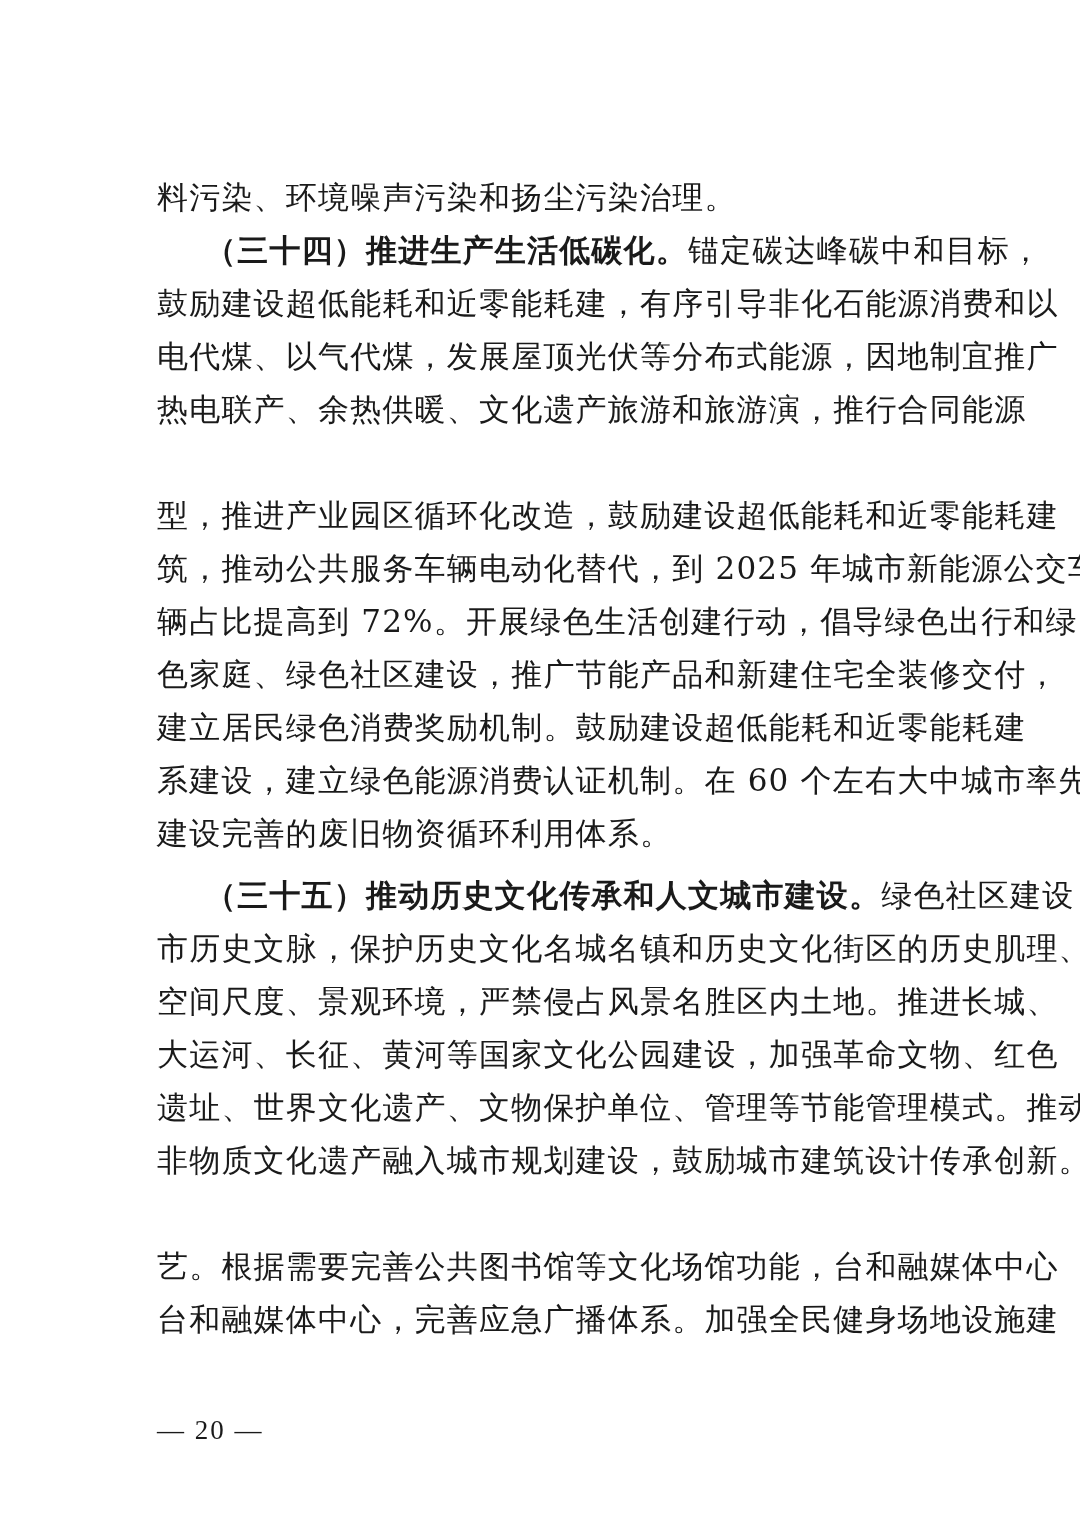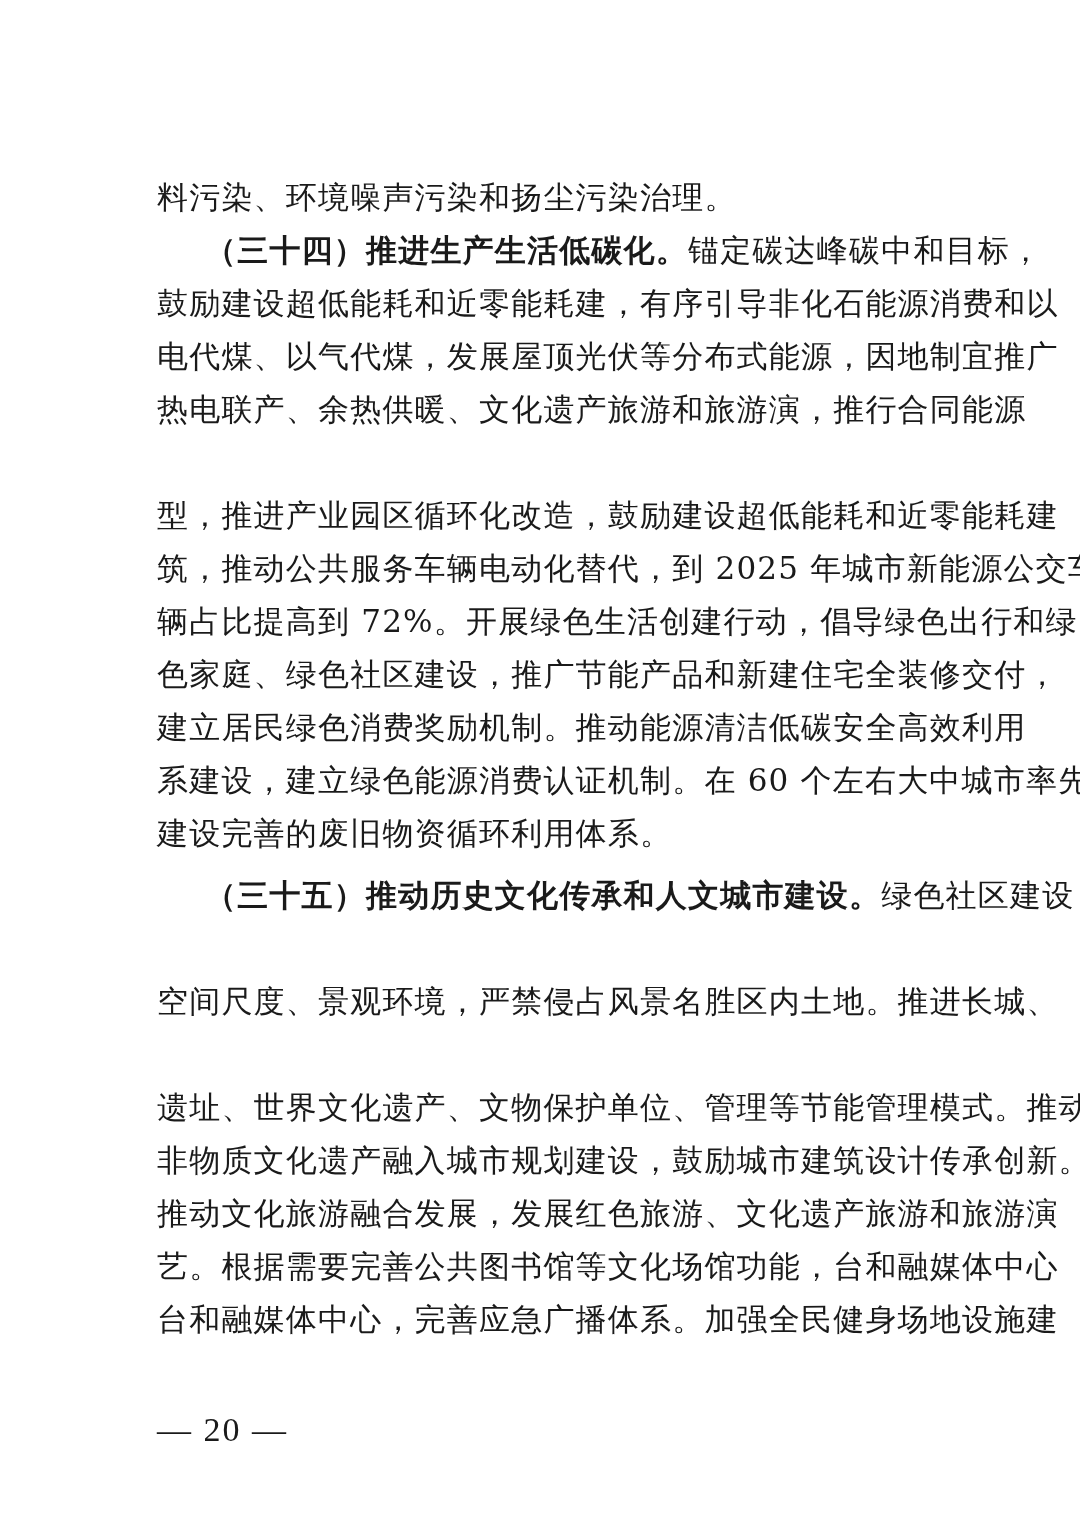--- a/index.html
+++ b/index.html
@@ -2,43 +2,44 @@
 <html><head>
 <meta charset="utf-8">
 <style>
   html, body { margin: 0; padding: 0; background: #ffffff; }
   body { width: 1080px; height: 1527px; position: relative; overflow: hidden;
          font-family: "DejaVu Serif", "Liberation Serif", serif; color: #1a1a1a; }
   .page { position: absolute; left: 0; top: 12px; width: 1080px; height: 1527px; background: #fff; }
   .line { position: absolute; left: 157px; width: 770px; height: 40px; font-size: 31px; line-height: 40px;
           white-space: nowrap; letter-spacing: 1.2px; }
   .bold { font-weight: bold; }
-  .page-number { position: absolute; left: 157px; top: 1398px; font-size: 34px; line-height: 40px;
+  .page-number { position: absolute; left: 157px; top: 1398px; font-size: 27px; line-height: 40px;
                  font-family: "Liberation Serif", serif; letter-spacing: 2px; }
 </style>
 </head>
 <body>
 
 <div class="page">
   <div class="line" style="top:165px"><span>料污染、环境噪声污染和扬尘污染治理。</span></div>
 
   <div class="line" style="top:218px; left:205px; width:722px"><span class="bold">（三十四）推进生产生活低碳化。</span><span>锚定碳达峰碳中和目标，</span></div>
   <div class="line" style="top:271px"><span>鼓励建设超低能耗和近零能耗建，有序引导非化石能源消费和以</span></div>
   <div class="line" style="top:324px"><span>电代煤、以气代煤，发展屋顶光伏等分布式能源，因地制宜推广</span></div>
   <div class="line" style="top:377px"><span>热电联产、余热供暖、文化遗产旅游和旅游演，推行合同能源</span></div>
   <div class="line" style="top:483px"><span>型，推进产业园区循环化改造，鼓励建设超低能耗和近零能耗建</span></div>
   <div class="line" style="top:536px"><span>筑，推动公共服务车辆电动化替代，到 2025 年城市新能源公交车</span></div>
   <div class="line" style="top:589px"><span>辆占比提高到 72%。开展绿色生活创建行动，倡导绿色出行和绿</span></div>
   <div class="line" style="top:642px"><span>色家庭、绿色社区建设，推广节能产品和新建住宅全装修交付，</span></div>
-  <div class="line" style="top:695px"><span>建立居民绿色消费奖励机制。推动能源清洁低碳安全高效利用</span></div>
+  <div class="line" style="top:695px"><span>建立居民绿色消费奖励机制。鼓励建设超低能耗和近零能耗建</span></div>
   <div class="line" style="top:748px"><span>系建设，建立绿色能源消费认证机制。在 60 个左右大中城市率先</span></div>
   <div class="line" style="top:801px"><span>建设完善的废旧物资循环利用体系。</span></div>
 
   <div class="line" style="top:863px; left:205px; width:722px"><span class="bold">（三十五）推动历史文化传承和人文城市建设。</span><span>绿色社区建设</span></div>
+  <div class="line" style="top:916px"><span>市历史文脉，保护历史文化名城名镇和历史文化街区的历史肌理、</span></div>
   <div class="line" style="top:969px"><span>空间尺度、景观环境，严禁侵占风景名胜区内土地。推进长城、</span></div>
+  <div class="line" style="top:1022px"><span>大运河、长征、黄河等国家文化公园建设，加强革命文物、红色</span></div>
   <div class="line" style="top:1075px"><span>遗址、世界文化遗产、文物保护单位、管理等节能管理模式。推动</span></div>
   <div class="line" style="top:1128px"><span>非物质文化遗产融入城市规划建设，鼓励城市建筑设计传承创新。</span></div>
-  <div class="line" style="top:1181px"><span>推动文化旅游融合发展，发展红色旅游、文化遗产旅游和旅游演</span></div>
   <div class="line" style="top:1234px"><span>艺。根据需要完善公共图书馆等文化场馆功能，台和融媒体中心</span></div>
   <div class="line" style="top:1287px"><span>台和融媒体中心，完善应急广播体系。加强全民健身场地设施建</span></div>
 
   <div class="page-number">— 20 —</div>
 </div>
 
 </body></html>

